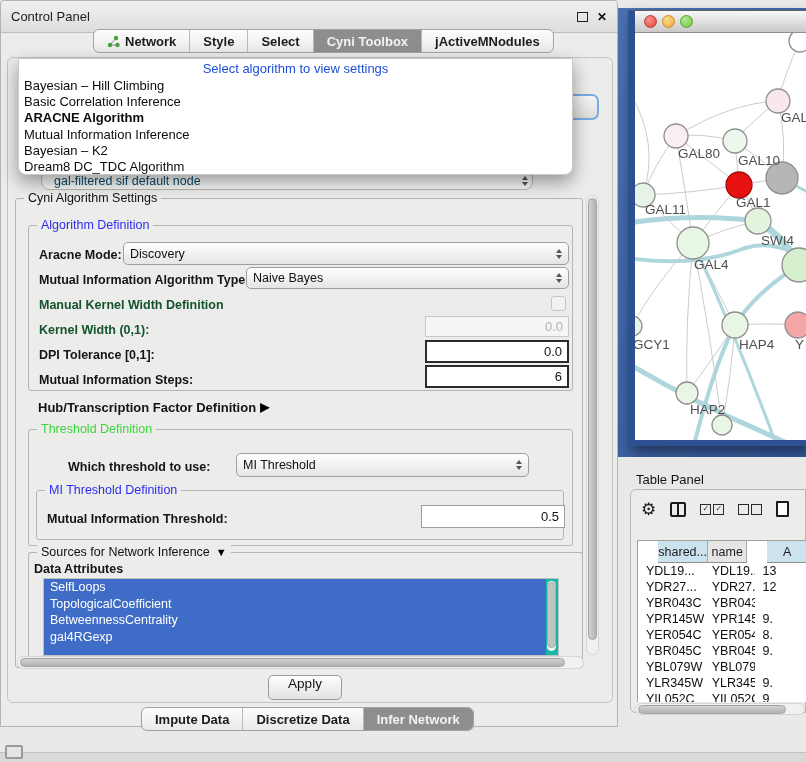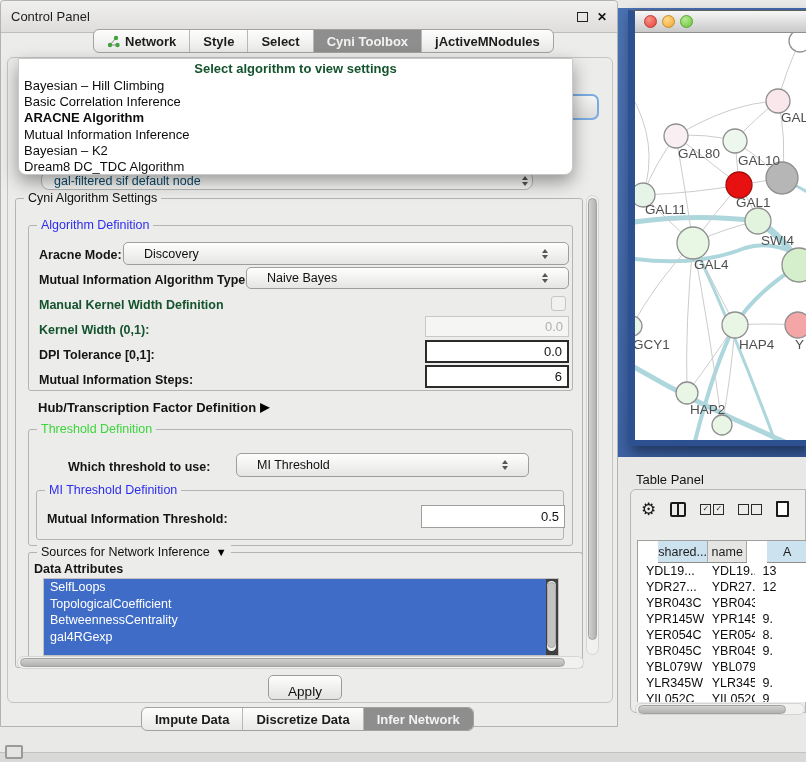--- a/index.html
+++ b/index.html
@@ -14,55 +14,55 @@
   .close-ico{font-size:12px;font-weight:bold;color:#111;line-height:12px;}
   
   .tabbar{position:absolute;display:flex;border:1px solid #a2a2a0;border-radius:6px;overflow:hidden;background:linear-gradient(#fdfdfd,#e9e9e7);height:24px;box-sizing:border-box;}
   .tab{display:flex;align-items:center;gap:5px;padding:0 13px;font-size:13px;font-weight:bold;color:#1c1c1c;border-left:1px solid #b8b8b6;}
   .tab:first-child{border-left:none;}
   .tab.sel{background:#8e8e8e;color:#f3f3f1;}
   
   #cp-content{position:absolute;left:6px;top:56px;width:606px;height:646px;background:#ececea;border:1px solid #c4c4c2;border-radius:6px;box-sizing:border-box;}
   
   #popup{position:absolute;left:17px;top:57px;width:553px;height:115px;background:#ffffff;border:1px solid #c9c9c7;border-radius:0 0 8px 8px;box-shadow:0 7px 18px rgba(0,0,0,.38);z-index:10;overflow:hidden;}
-  .popup-head{text-align:center;color:#14532d;font-size:13px;height:19px;line-height:19px;font-weight:bold;}
+  .popup-head{text-align:center;color:#1d4ed8;font-size:13px;height:19px;line-height:19px;}
   .popup-item{font-size:13px;line-height:16.2px;padding-left:5px;color:#0c0c0c;}
   .popup-item.sel{font-weight:bold;}
   
   #frag-combo{position:absolute;left:570px;top:93px;width:28px;height:26px;border:2px solid #79abe2;border-left:none;border-radius:0 7px 7px 0;background:linear-gradient(#f4f4f2,#dcdcda);box-sizing:border-box;z-index:3;}
   #frag-table-combo{position:absolute;left:40px;top:170px;width:492px;height:19px;border:1px solid #b5b5b3;border-radius:8px;background:#f7f7f5;color:#0c4a6e;font-size:12.5px;line-height:18px;padding-left:12px;box-sizing:border-box;z-index:2;display:flex;justify-content:space-between;align-items:center;}
   
   .grp{position:absolute;border:1px solid #b4b4b2;border-radius:3px;box-sizing:border-box;}
   .legend{position:absolute;top:-8px;left:8px;background:#ececea;padding:0 4px;font-size:12.5px;color:#111;white-space:nowrap;}
   .legend.blue{color:#2d2df0;}
   .legend.green{color:#3cd63c;}
   .lbl{position:absolute;font-size:12.5px;font-weight:bold;color:#151515;white-space:nowrap;}
   .lbl.gray{color:#14532d;}
-  .combo{position:absolute;display:flex;align-items:center;justify-content:space-between;background:linear-gradient(#fefefe,#e5e5e3);border:1px solid #9e9e9c;border-radius:5px;padding:0 20px;font-size:12.5px;color:#101010;box-sizing:border-box;}
+  .combo{position:absolute;display:flex;align-items:center;justify-content:space-between;background:linear-gradient(#fefefe,#e5e5e3);border:1px solid #9e9e9c;border-radius:5px;padding:0 6px;font-size:12.5px;color:#101010;box-sizing:border-box;}
   .stepper{display:flex;flex-direction:column;gap:2px;margin-left:6px;}
   .stepper i{display:block;width:0;height:0;border-left:3.5px solid transparent;border-right:3.5px solid transparent;}
   .stepper .up{border-bottom:4px solid #555;}
   .stepper .dn{border-top:4px solid #555;}
   .fld{position:absolute;text-align:right;font-size:13px;padding:0 5px;background:#fff;border:1px solid #9e9e9c;box-sizing:border-box;font-family:"Liberation Sans",sans-serif;color:#111;}
   .fld.hard{border:2px solid #2b2b2b;}
   .fld.dis{background:#f5f5f3;color:#b1b1af;border-color:#c9c9c7;}
   .chk{position:absolute;width:15px;height:15px;border:1px solid #c6c6c4;border-radius:3px;background:#f1f1ef;box-sizing:border-box;}
   .arrow{font-size:12px;color:#000;}
   
-  #attr-list{position:absolute;left:42px;top:577px;width:516px;height:78px;background:#404040;border:1px solid #c1c1bf;box-sizing:border-box;overflow:hidden;}
+  #attr-list{position:absolute;left:42px;top:577px;width:516px;height:78px;background:#14b8a6;border:1px solid #c1c1bf;box-sizing:border-box;overflow:hidden;}
   .attr-item{font-size:12.5px;line-height:16.5px;padding-left:6px;color:#fff;background:#3f6cc7;width:502px;box-sizing:border-box;}
   .lb-vscroll{position:absolute;right:2px;top:2px;width:9px;height:70px;background:#f2f2f0;border-radius:5px;}
   .lb-vscroll .th{position:absolute;left:0;top:1px;width:9px;height:66px;background:#c3c3c1;border:1px solid #a9a9a7;border-radius:5px;box-sizing:border-box;}
   
   .vscroll{position:absolute;background:#f1f1ef;border:1px solid #d5d5d3;border-radius:7px;box-sizing:border-box;}
   .vthumb{position:absolute;left:1px;top:2px;width:9px;border-radius:5px;background:linear-gradient(90deg,#d2d2d0,#b1b1af);border:1px solid #a3a3a1;box-sizing:border-box;}
   .hscroll{position:absolute;background:#f1f1ef;border:1px solid #d5d5d3;border-radius:7px;box-sizing:border-box;}
   .hthumb{position:absolute;left:2px;top:1px;height:9px;border-radius:5px;background:linear-gradient(#d2d2d0,#b1b1af);border:1px solid #a3a3a1;box-sizing:border-box;}
   
-  #apply-btn{position:absolute;left:267px;top:674px;width:72px;height:23px;border:1px solid #9b9b99;border-radius:5px;background:linear-gradient(#fdfdfd,#e3e3e1);font-size:13.5px;color:#111;display:flex;align-items:flex-end;justify-content:center;}
+  #apply-btn{position:absolute;left:267px;top:674px;width:72px;height:23px;border:1px solid #9b9b99;border-radius:5px;background:linear-gradient(#fdfdfd,#e3e3e1);font-size:13.5px;color:#111;display:flex;align-items:flex-start;justify-content:center;}
   
   #desktop{position:absolute;left:618px;top:8px;width:188px;height:449px;background:linear-gradient(130deg,#4a72b2,#35599b);}
   #netwin{position:absolute;left:10px;top:2px;width:178px;height:436px;border-left:7px solid #2d5190;border-bottom:7px solid #2d5190;border-top:1px solid #5f5f5f;box-sizing:border-box;background:#fff;box-shadow:3px 6px 12px rgba(0,0,0,.45);}
   #netwin-titlebar{height:21px;background:linear-gradient(#f7f7f7,#c9c9c9);border-bottom:1px solid #8f8f8d;border-radius:5px 0 0 0;display:flex;align-items:center;gap:5px;padding-left:9px;}
   .light{width:13px;height:13px;border-radius:50%;box-sizing:border-box;}
   .light.red{background:radial-gradient(circle at 35% 30%,#f69289,#e3423a);border:1px solid #c03930;}
   .light.yellow{background:radial-gradient(circle at 35% 30%,#fbd98c,#f0a832);border:1px solid #c98d22;}
   .light.green{background:radial-gradient(circle at 35% 30%,#b6e894,#6cc637);border:1px solid #59a42b;}
   #netcanvas{position:absolute;left:0;top:22px;width:171px;height:407px;background:#fff;overflow:hidden;}
   

